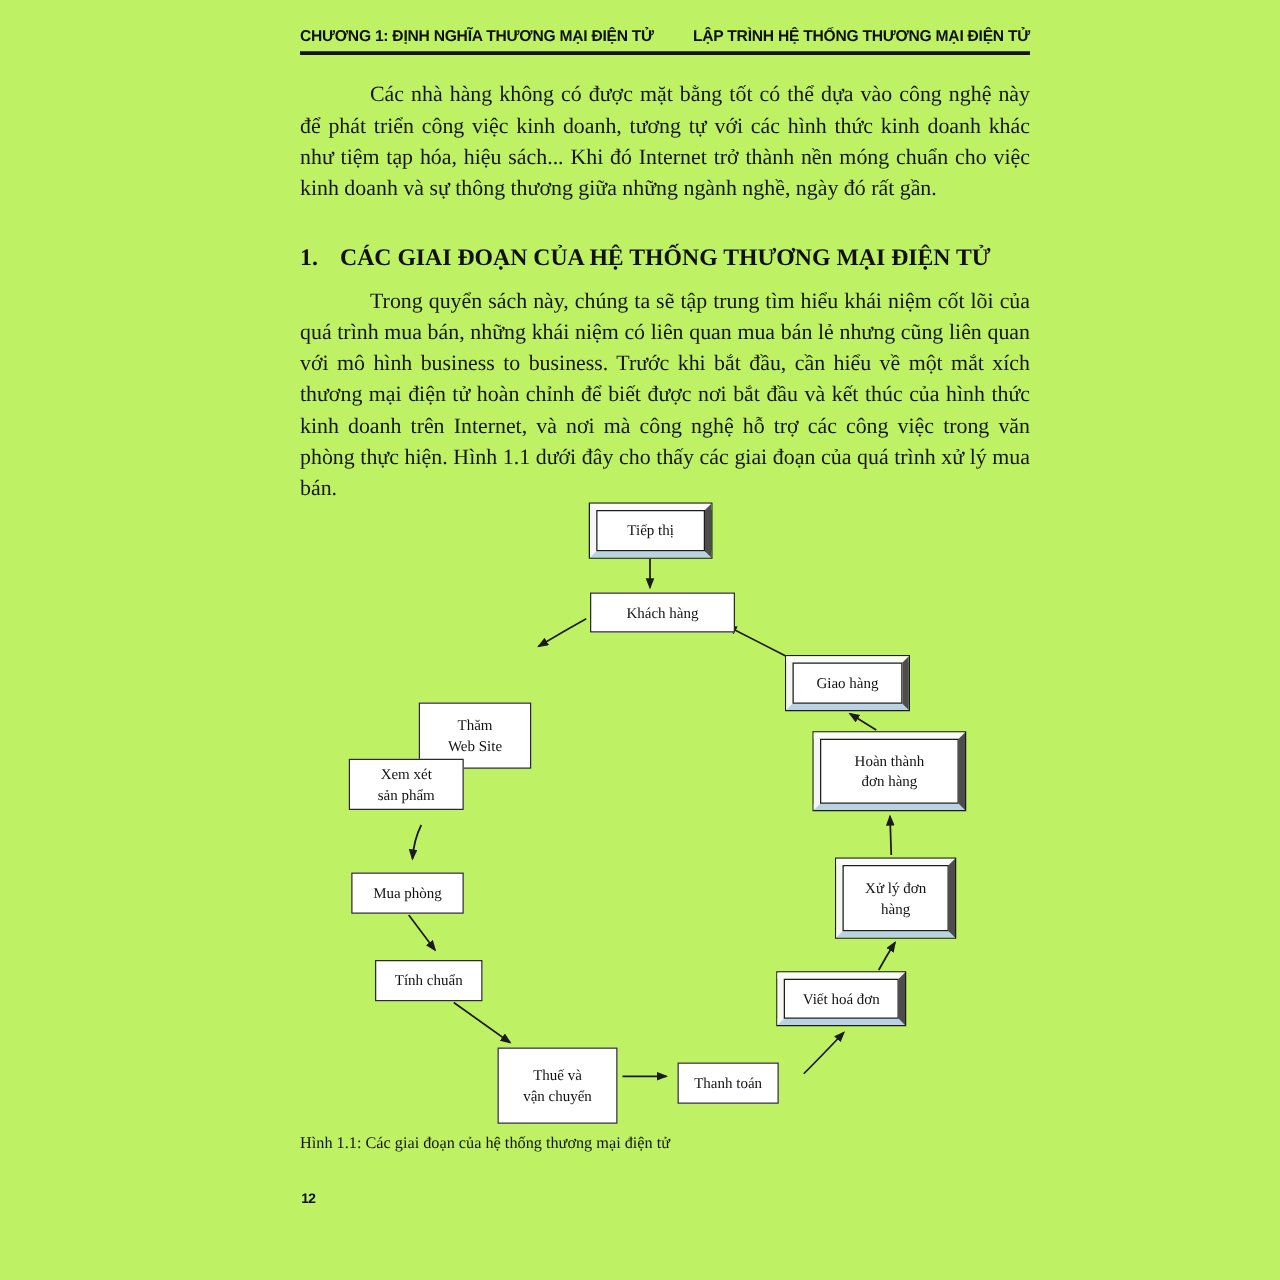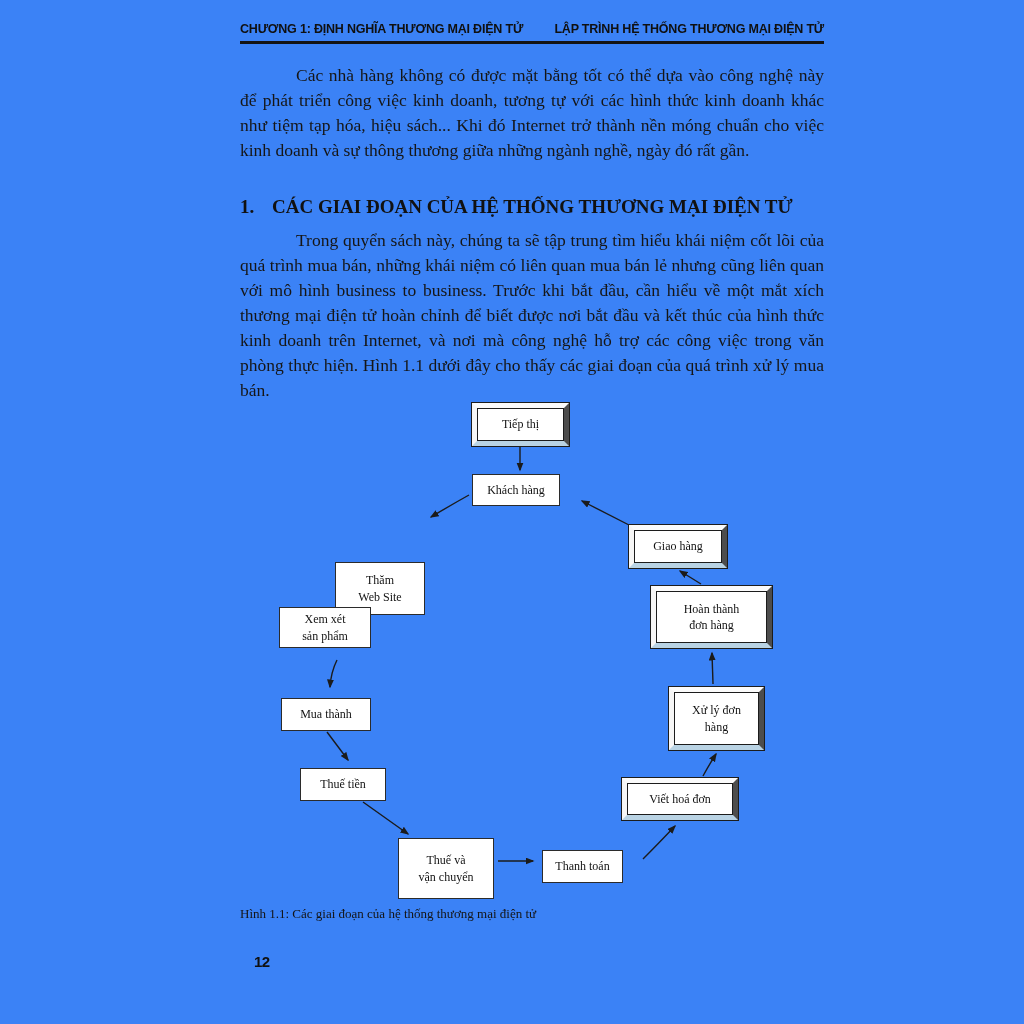--- a/index.html
+++ b/index.html
@@ -1,19 +1,19 @@
 <!DOCTYPE html>
 <html lang="vi"><head>
 <meta charset="utf-8">
 <style>
   * { margin:0; padding:0; box-sizing:border-box; }
   html,body { background:#ffffff; }
   .page {
     position:relative; width:1024px; height:1024px; margin:0 auto;
-    background:#3b82f6; color:#151515; overflow:hidden;
+    background:#bef264; color:#151515; overflow:hidden;
     font-family:"Liberation Serif", "DejaVu Serif", serif;
   }
   
   .runhead {
     position:absolute; left:240px; top:22px; width:584px;
     display:flex; justify-content:space-between; align-items:flex-end;
     padding-bottom:5px; border-bottom:3px solid #141414;
     font-family:"Liberation Sans", "DejaVu Sans", sans-serif;
     font-weight:bold; font-size:12.5px; letter-spacing:-0.2px; color:#101010;
   }
@@ -53,23 +53,23 @@
   .node-label {
     font-size:12px; line-height:1.35; text-align:center; color:#121212;
     white-space:pre-line; padding:0 3px;
   }
   
   .caption {
     position:absolute; left:240px; top:906px; width:584px;
     font-size:13px; color:#141414;
   }
   .folio {
-    position:absolute; left:254px; top:953px;
+    position:absolute; left:241px; top:953px;
     font-family:"Liberation Sans", "DejaVu Sans", sans-serif;
-    font-weight:bold; font-size:15px; color:#101010; letter-spacing:-0.5px;
+    font-weight:bold; font-size:11px; color:#101010; letter-spacing:-0.5px;
   }
 </style>
 </head>
 <body>
 
 <div class="page">
 
   <div class="runhead">
     <span>CHƯƠNG 1: ĐỊNH NGHĨA THƯƠNG MẠI ĐIỆN TỬ</span>
     <span>LẬP TRÌNH HỆ THỐNG THƯƠNG MẠI ĐIỆN TỬ</span>
@@ -135,48 +135,48 @@
 
     <div class="node3d" style="left:668px; top:291px; width:97px; height:65px;">
       <div class="bevel">
         <div class="node-inner">
             <span class="node-label">Xử lý đơn
 hàng</span>
           </div>
       </div>
     </div>
 
-    <div class="node3d" style="left:621px; top:382px; width:118px; height:44px;">
+    <div class="node3d" style="left:621px; top:382px; width:104px; height:44px;">
       <div class="bevel">
         <div class="node-inner">
             <span class="node-label">Viết hoá đơn</span>
           </div>
       </div>
     </div>
 
-    <div class="node" style="left:472px; top:79px; width:88px; height:32px;">
+    <div class="node" style="left:472px; top:79px; width:116px; height:32px;">
       <span class="node-label">Khách hàng</span>
     </div>
 
     <div class="node" style="left:335px; top:119px; width:90px; height:53px;margin-top:48px;">
       <span class="node-label">Thăm
 Web Site</span>
     </div>
 
     <div class="node" style="left:279px; top:212px; width:92px; height:41px;">
       <span class="node-label">Xem xét
 sản phẩm</span>
     </div>
 
     <div class="node" style="left:281px; top:303px; width:90px; height:33px;">
-      <span class="node-label">Mua thành</span>
+      <span class="node-label">Mua phòng</span>
     </div>
 
     <div class="node" style="left:300px; top:373px; width:86px; height:33px;">
-      <span class="node-label">Thuế tiền</span>
+      <span class="node-label">Tính chuẩn</span>
     </div>
 
     <div class="node" style="left:398px; top:443px; width:96px; height:61px;">
       <span class="node-label">Thuế và
 vận chuyển</span>
     </div>
 
     <div class="node" style="left:542px; top:455px; width:81px; height:33px;">
       <span class="node-label">Thanh toán</span>
     </div>

